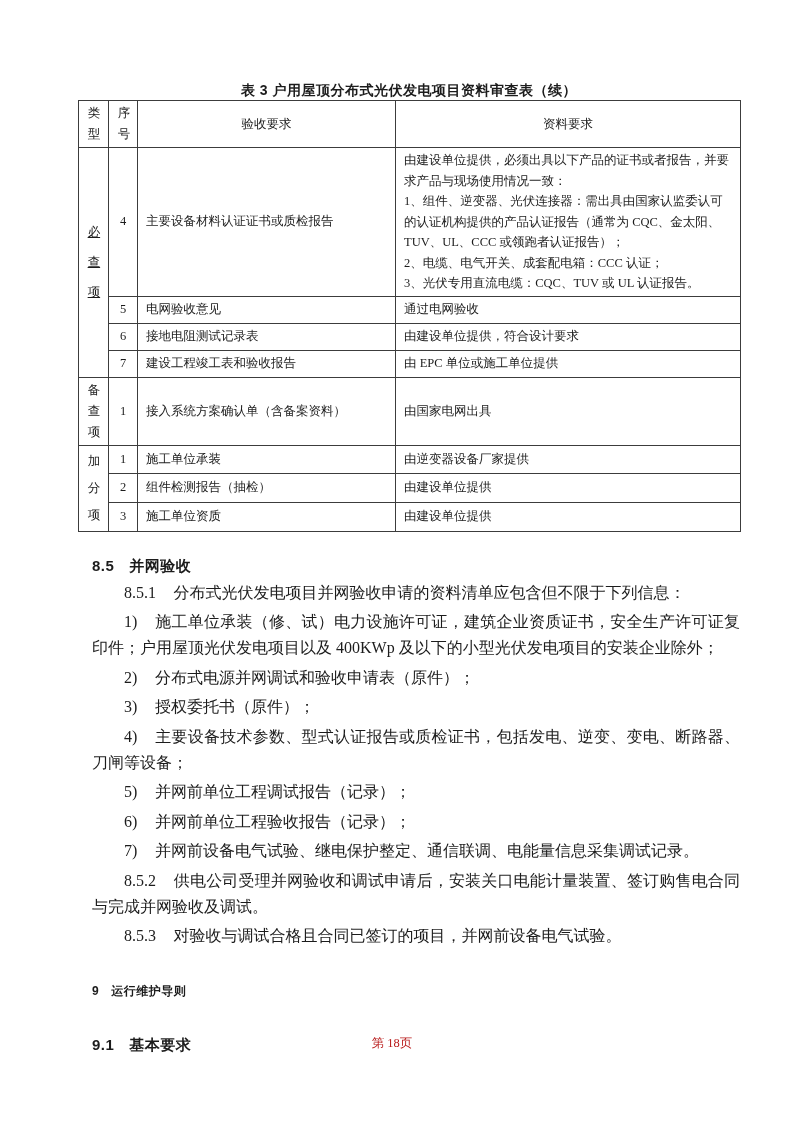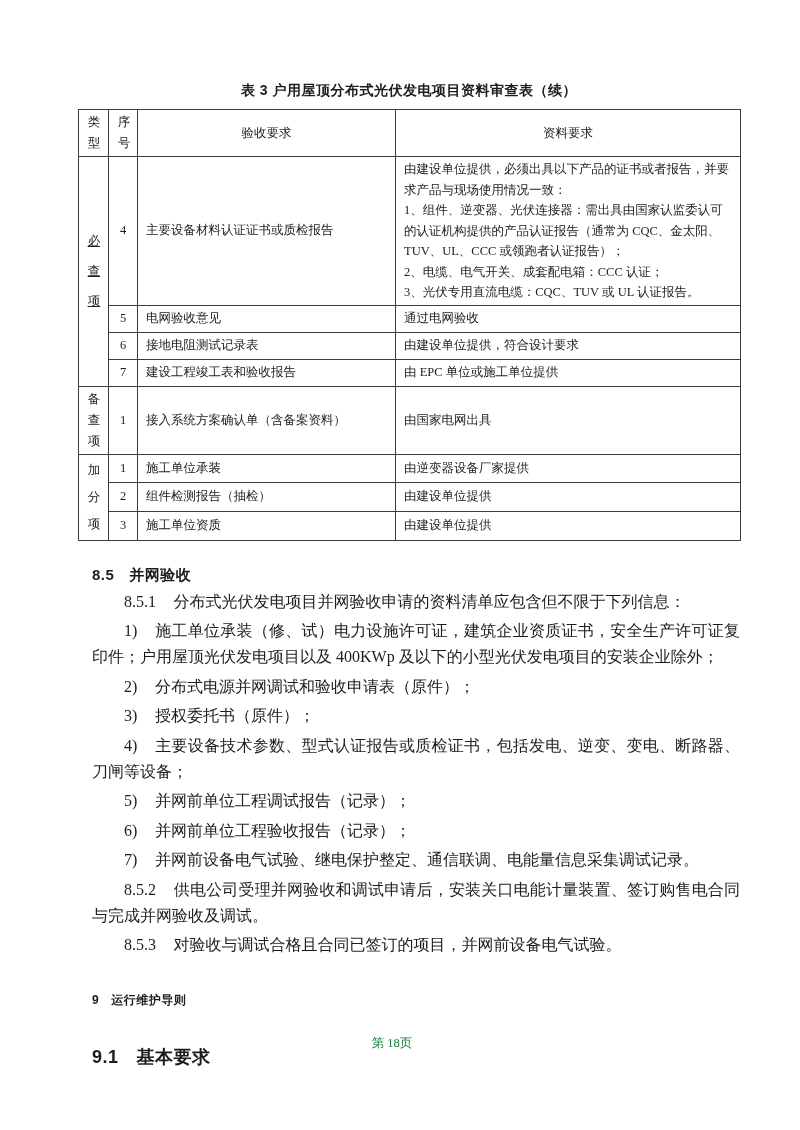--- a/index.html
+++ b/index.html
@@ -24,21 +24,20 @@
     text-align: center;
     letter-spacing: 0.5px;
   }
   
   table.review {
     border-collapse: collapse;
     table-layout: fixed;
     width: 662px;
     font-size: 12.5px;
     color: #1c1c1c;
-    margin-top: 9px;
   }
   table.review td, table.review th {
     border: 1px solid #3c3c3c;
     font-weight: normal;
     vertical-align: middle;
     padding: 2px 8px;
     overflow: hidden;
   }
   col.c-cat { width: 30px; }
   col.c-no  { width: 29px; }
@@ -65,41 +64,41 @@
     letter-spacing: 0.5px;
   }
   h1.chap {
     font-family: "Liberation Sans", "DejaVu Sans", sans-serif;
     font-size: 12px; font-weight: bold;
     margin: 34px 0 0 0;
     letter-spacing: 0.5px;
   }
   h2.sec2 {
     font-family: "Liberation Sans", "DejaVu Sans", sans-serif;
-    font-size: 18px; font-weight: bold;
+    font-size: 15px; font-weight: bold;
     margin: 36px 0 0 0;
     letter-spacing: 0.5px;
   }
   .hnum { padding-right: 1.0em; }
   p.para {
     font-size: 16px;
     line-height: 26px;
     text-indent: 2em;
     margin: 3.5px 0;
     text-align: justify;
   }
   .pnum { padding-right: 1.1em; }
   
   .footer {
     position: absolute;
     left: 0; right: 16px;
     bottom: 78px;
     text-align: center;
     font-size: 12.5px;
-    color: #15803d;
+    color: #b91c1c;
   }
 </style>
 </head>
 <body>
 
 <div class="page">
 
   <div class="doc-title">表 3 户用屋顶分布式光伏发电项目资料审查表（续）</div>
 
   <table class="review">

